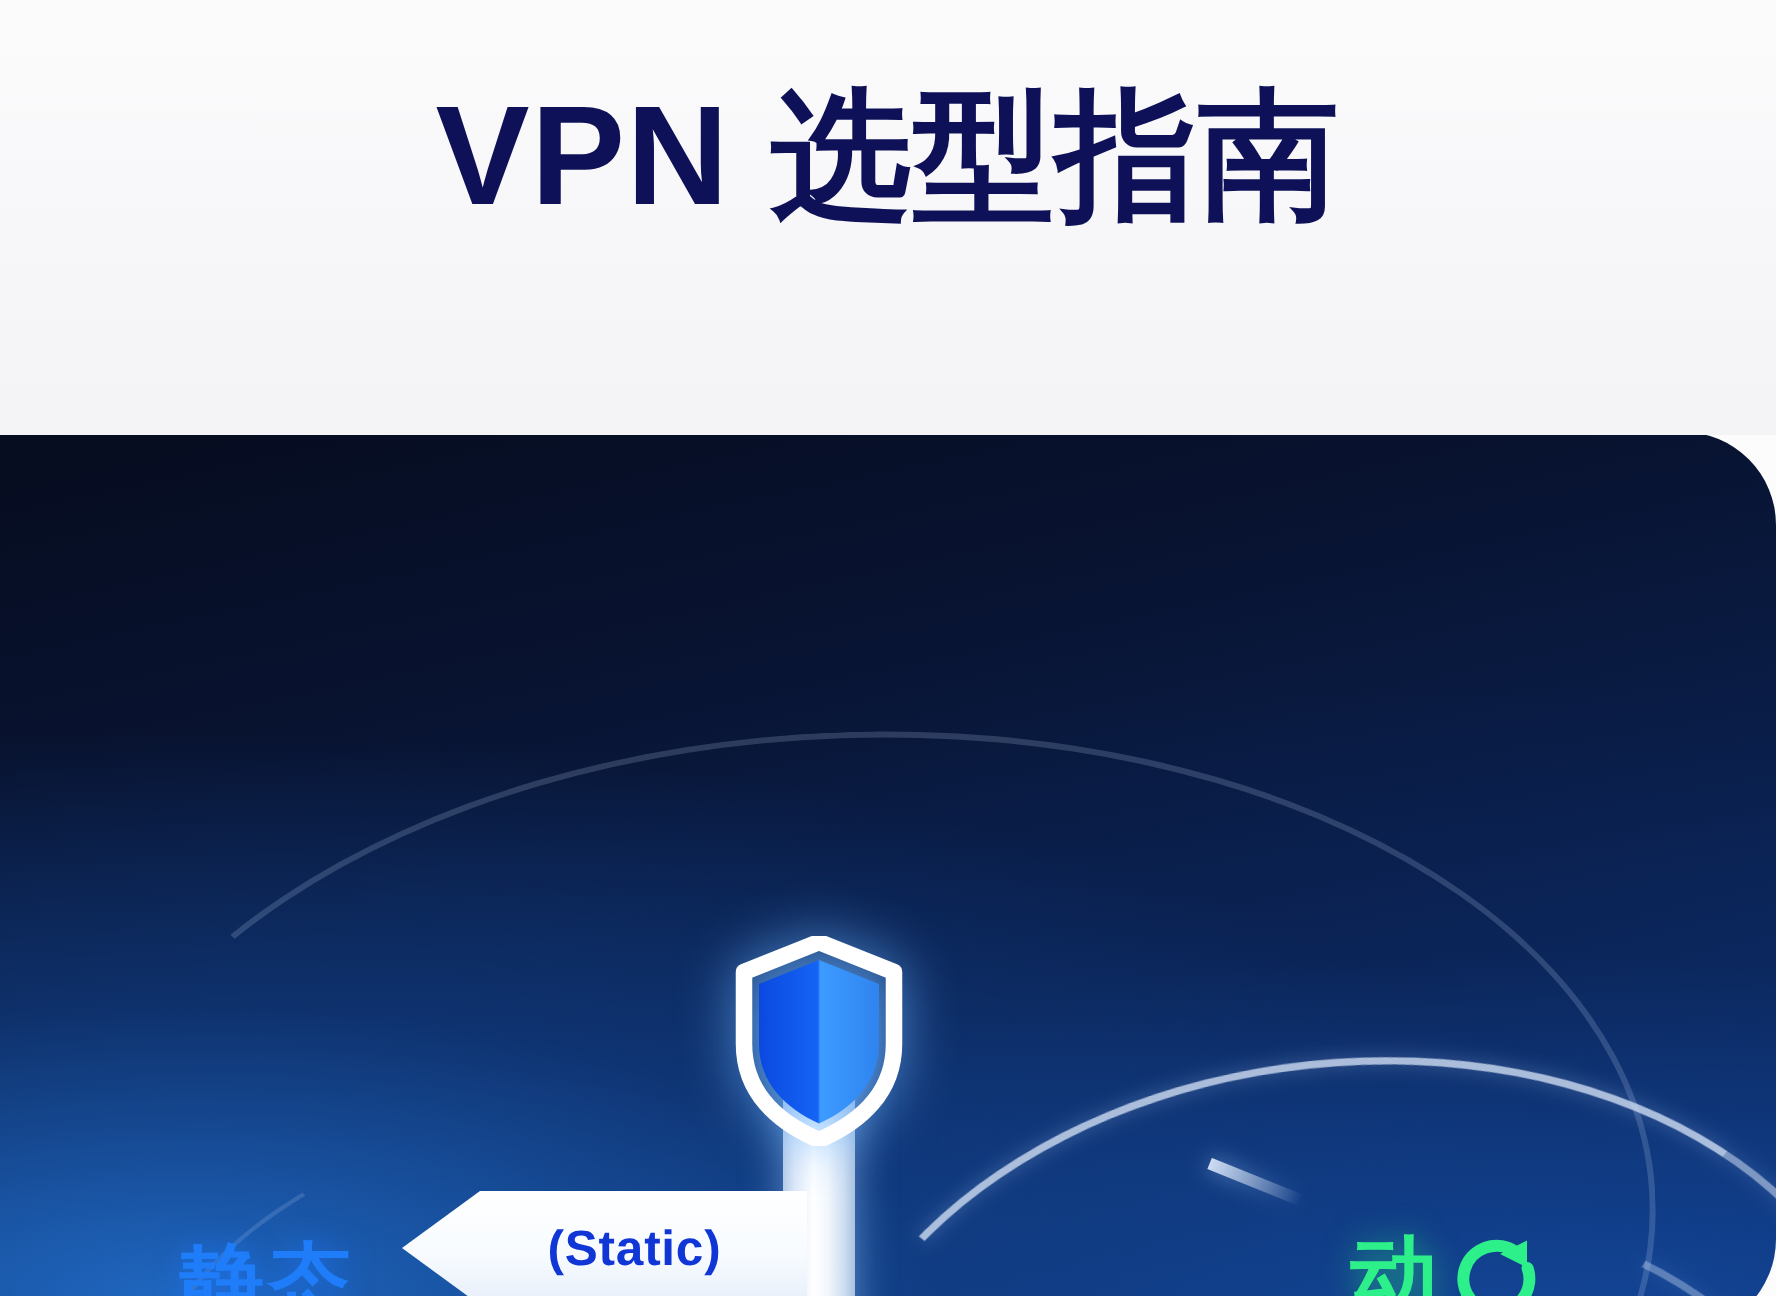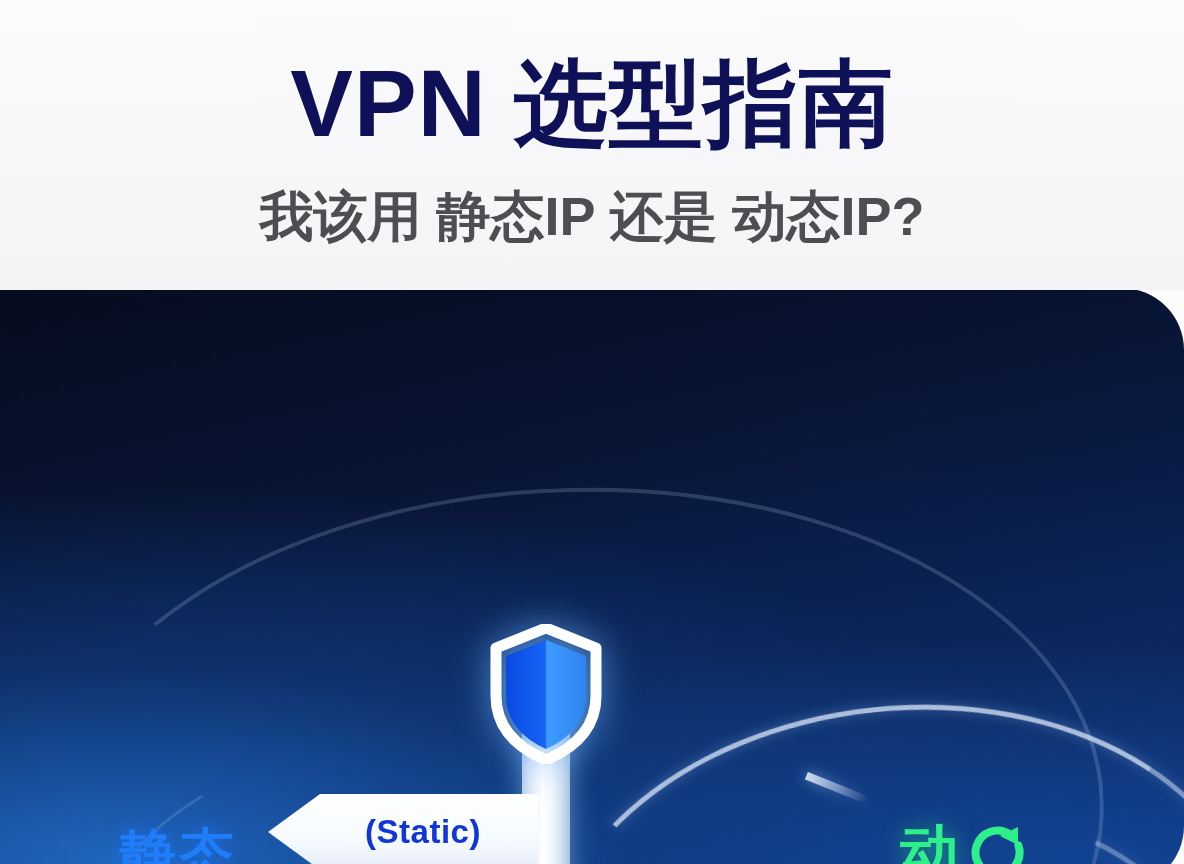--- a/index.html
+++ b/index.html
@@ -137,21 +137,20 @@
   #labelRight .cn{ font-size:58px; line-height:64px; letter-spacing:1px; }
   #refreshIcon{ width:62px; height:62px; display:block; }
 </style>
 </head>
 <body>
 
 <div id="stage">
 
   <div id="header">
     <div id="title">VPN 选型指南</div>
-    <div id="subtitle">我该用 静态IP 还是 动态IP?</div>
   </div>
 
   <div id="panel">
 
     <div id="ringA" class="ring"></div>
     <div id="ringB" class="ring"></div>
 
     <div id="swoosh"></div>
 
     <div id="arcTop"></div>

